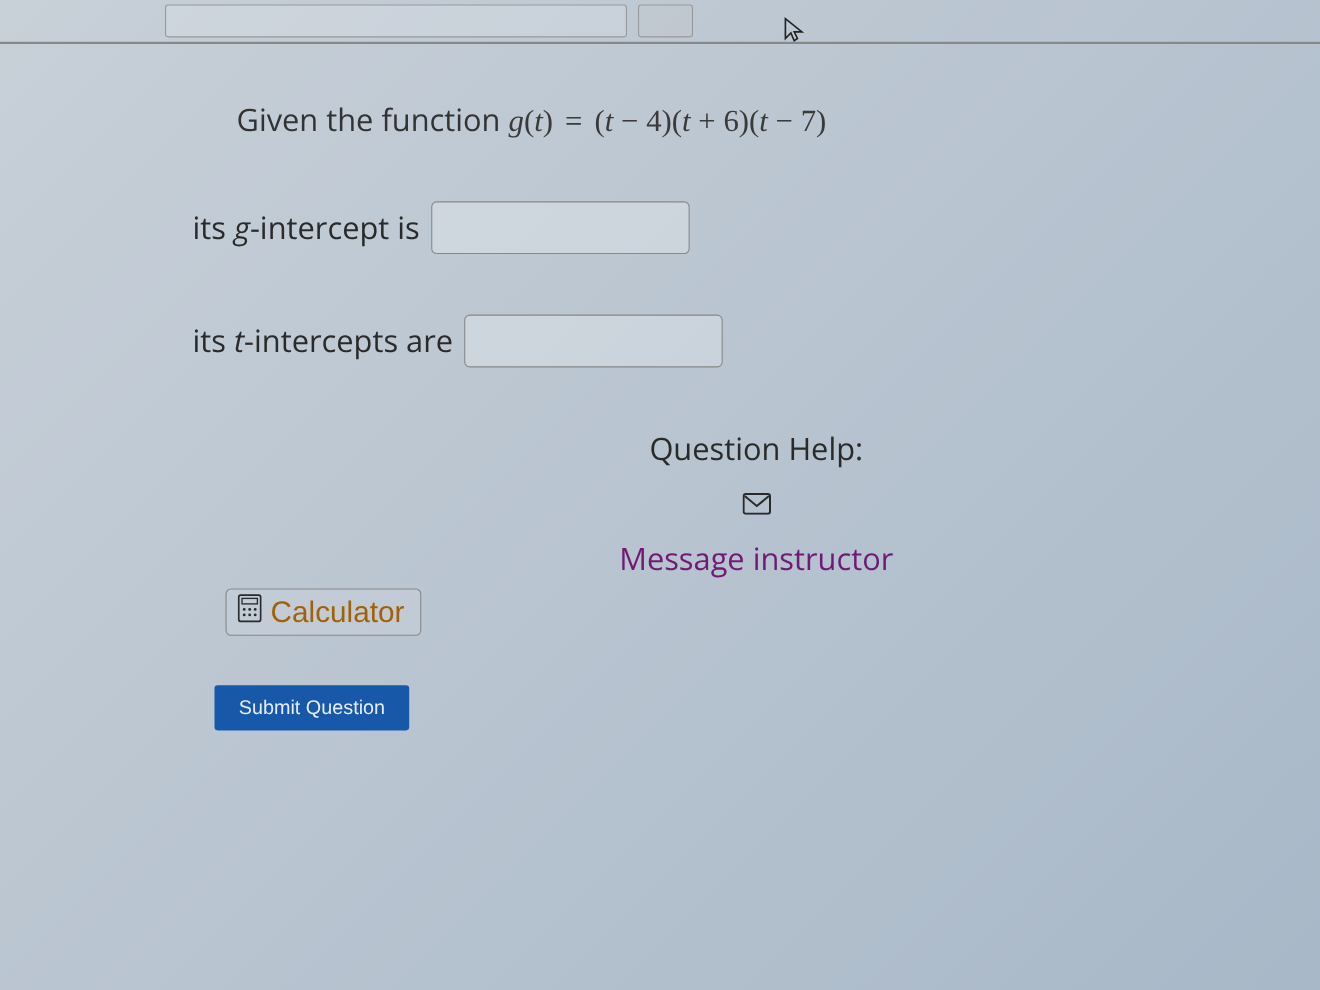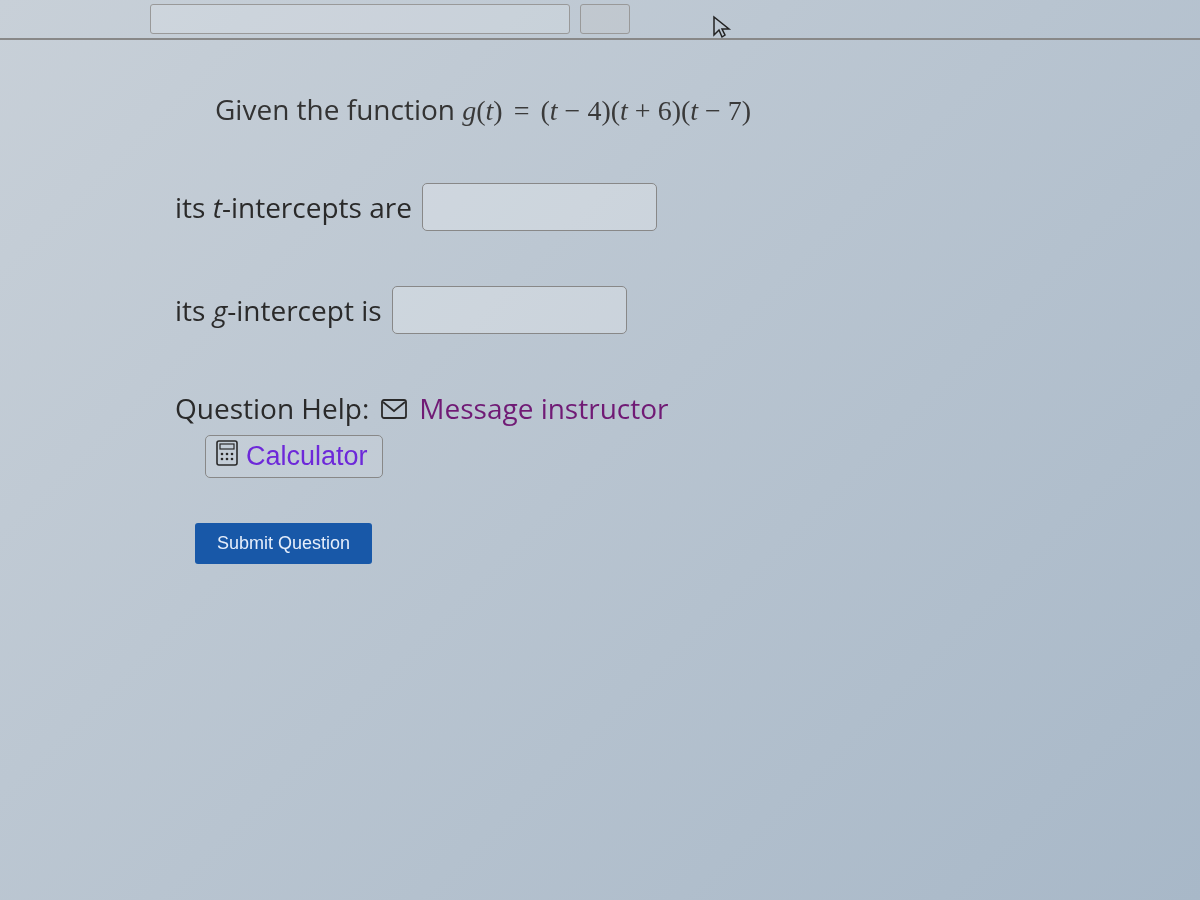--- a/index.html
+++ b/index.html
@@ -90,37 +90,38 @@
     .help-section {
       font-size: 28px;
       color: #2a2a2a;
       margin-bottom: 45px;
     }
     .help-line {
       display: flex;
       align-items: center;
       gap: 12px;
       margin-bottom: 8px;
+      flex-direction: column;
     }
     .mail-icon {
       display: inline-block;
     }
     .link {
       color: #701a75;
       cursor: pointer;
     }
     .calc-button {
       display: inline-flex;
       align-items: center;
       gap: 8px;
       border: 1px solid #888;
       border-radius: 5px;
       padding: 4px 14px 4px 10px;
       font-size: 27px;
-      color: #6d28d9;
+      color: #a16207;
       background: rgba(255,255,255,0.1);
       cursor: pointer;
       margin-left: 30px;
     }
     .submit-button {
       display: inline-block;
       background: #1858a8;
       color: #e6eefb;
       font-size: 18px;
       padding: 10px 22px;
@@ -144,28 +145,28 @@
 </div>
 
 <div class="content">
 
   <div class="prompt-line">
     <span>Given the function </span><span class="math">g</span><span class="math" style="font-style:normal">(</span><span class="math">t</span><span class="math" style="font-style:normal">) </span><span class="math math-op">=</span><span class="math" style="font-style:normal"> </span><span class="math" style="font-style:normal">(</span><span class="math">t</span><span class="math" style="font-style:normal"> − </span><span class="math" style="font-style:normal">4</span><span class="math" style="font-style:normal">)</span><span class="math" style="font-style:normal">(</span><span class="math">t</span><span class="math" style="font-style:normal"> + </span><span class="math" style="font-style:normal">6</span><span class="math" style="font-style:normal">)</span><span class="math" style="font-style:normal">(</span><span class="math">t</span><span class="math" style="font-style:normal"> − </span><span class="math" style="font-style:normal">7</span><span class="math" style="font-style:normal">)</span>
   </div>
 
   <div class="answer-row">
     <span class="answer-label">
-      <span>its </span><span class="italic">t</span><span>-intercepts are</span>
+      <span>its </span><span class="italic">g</span><span>-intercept is</span>
     </span>
     <input type="text" class="answer-input" value="" style="">
   </div>
 
   <div class="answer-row">
     <span class="answer-label">
-      <span>its </span><span class="italic">g</span><span>-intercept is</span>
+      <span>its </span><span class="italic">t</span><span>-intercepts are</span>
     </span>
     <input type="text" class="answer-input" value="" style="">
   </div>
 
   <div class="help-section">
     <div class="help-line">
       <span>Question Help:</span>
       <span class="mail-icon">
         <svg width="26" height="20" viewBox="0 range 0 26 20">
           <rect x="1" y="1" width="24" height="18" rx="2" fill="none" stroke="#2a2a2a" stroke-width="1.8"></rect>

